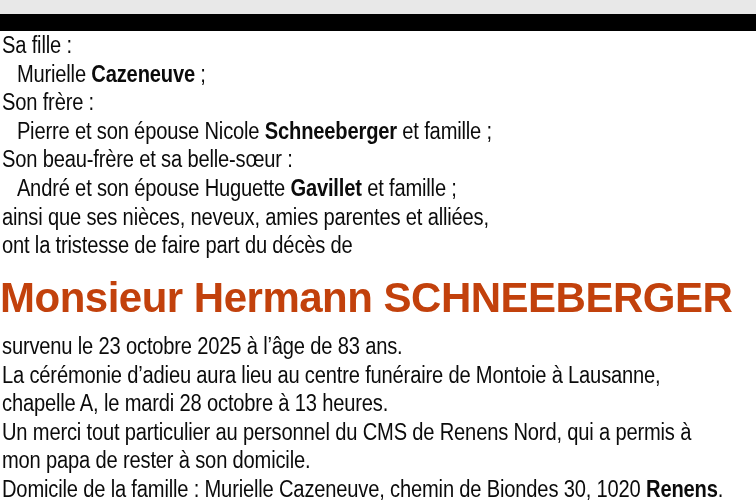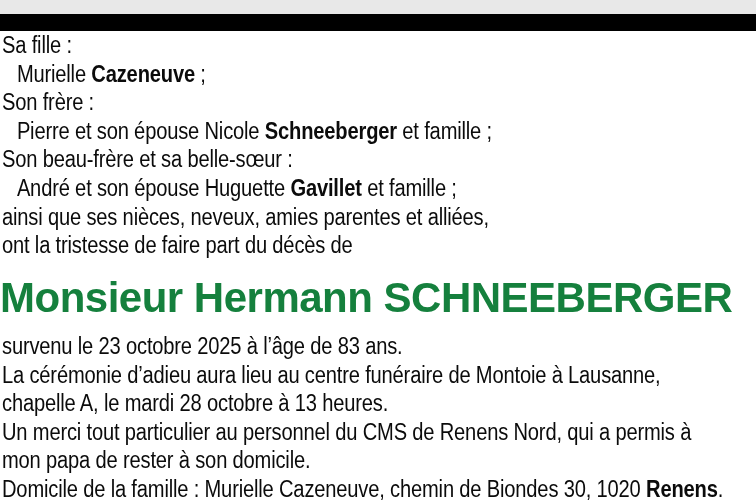--- a/index.html
+++ b/index.html
@@ -33,21 +33,21 @@
   .deceased-title{
     position:absolute;left:0;top:261px;
     width:664px;
     margin:0;padding:0;
     text-align:center;
     font-size:42px;
     line-height:46px;
     font-weight:700;
     letter-spacing:-0.5px;
     white-space:nowrap;
-    color:#15803d;
+    color:#c2410c;
   }
 </style>
 </head>
 <body>
 
 <div class="page">
 
   <div class="rule rule-top"></div>
 
   <div class="textblock family-block">

